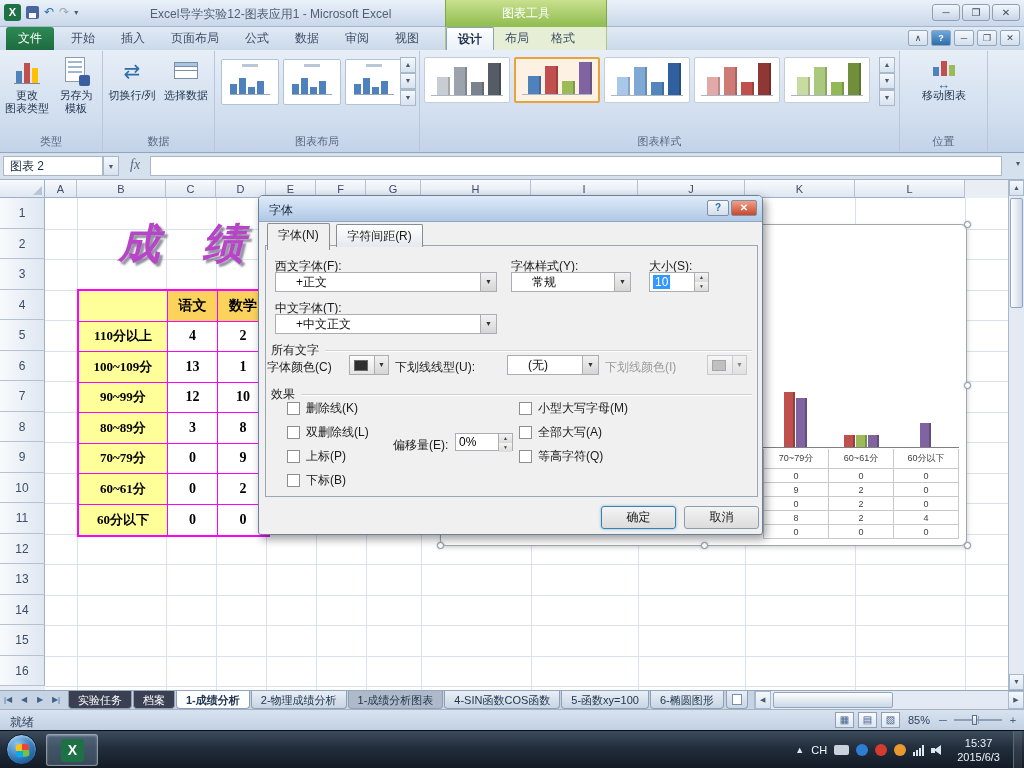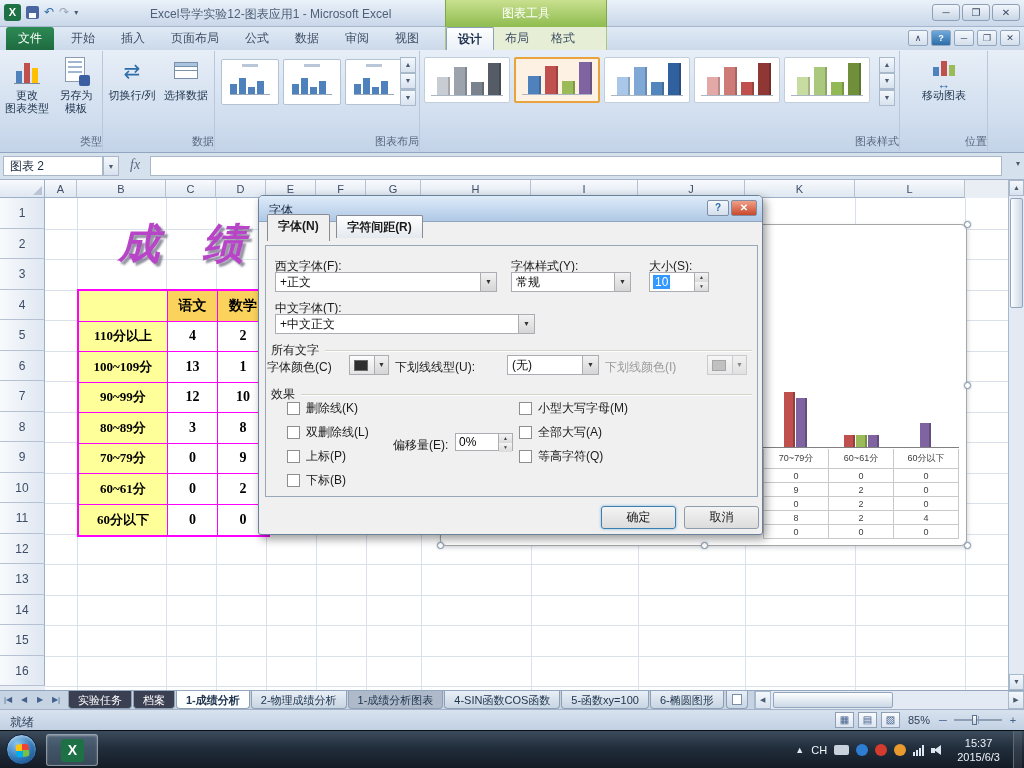--- a/index.html
+++ b/index.html
@@ -42,21 +42,21 @@
     border-bottom:none; border-radius:2px 2px 0 0; color:#1F3least; color:#1F3050; font-weight:bold; }
   .tabrow-right { position:absolute; right:4px; top:3px; display:flex; gap:3px; align-items:center; }
   .mini { width:20px; height:16px; border:1px solid #93A6C0; border-radius:2px; text-align:center;
     font-size:9px; line-height:14px; color:#3A4A63; background:linear-gradient(#F4F8FC,#D4DFEC); }
   .mini.help { color:#fff; background:linear-gradient(#6FA9DC,#2E6DA8); font-weight:bold; }
 
   
   .ribbon { position:absolute; left:0; top:50px; width:1024px; height:103px;
     background:linear-gradient(#E7EEF7,#CFDDEE 70%,#C3D3E7); border-bottom:1px solid #93A6C0; }
   .rgroup { position:absolute; top:1px; height:100px; border-right:1px solid #B9C7DA; }
-  .glabel { position:absolute; left:0; right:0; bottom:2px; text-align:right; font-size:11px; color:#57677F; }
+  .glabel { position:absolute; left:0; right:0; bottom:2px; text-align:center; font-size:11px; color:#57677F; }
   .bigbtn { position:absolute; top:5px; width:48px; text-align:center; font-size:11px;
     color:#21364F; line-height:13px; }
   .ic { width:30px; height:30px; margin:0 auto 3px; position:relative; }
   .mini-bars { position:absolute; left:4px; bottom:3px; display:flex; align-items:flex-end; gap:2px; }
   .mini-bars i { width:6px; }
   .baseline { position:absolute; left:2px; bottom:2px; width:26px; height:1px; background:#7A8A9C; }
   .sheeticon { position:absolute; left:4px; top:1px; width:20px; height:25px; background:#fff;
     border:1px solid #8C9CB0; }
   .sheeticon i { margin:3px 2px 0; height:2px; background:#9FB6D2; }
   .floppy2 { position:absolute; right:1px; bottom:0; width:11px; height:11px; background:#3B5FA0; border-radius:2px; }
@@ -154,34 +154,34 @@
     background:#F0F0F0; border:1px solid #68829B; border-radius:5px 5px 3px 3px;
     box-shadow:3px 4px 10px rgba(0,0,0,.4); }
   .dtitle { height:26px; background:linear-gradient(#DEEBF9,#AFC8E5); border-radius:4px 4px 0 0;
     border-bottom:1px solid #93A6C0; position:relative; }
   .dtitle span { position:absolute; left:10px; top:6px; font-size:12px; color:#15253C; }
   .dbtns { position:absolute; right:5px; top:4px; display:flex; gap:2px; }
   .db { width:22px; height:16px; border:1px solid #7D8EA5; border-radius:2px; font-size:10px;
     text-align:center; line-height:14px; }
   .db.help { background:linear-gradient(#F4F8FC,#D4DFEC); color:#2E6DA8; font-weight:bold; }
   .db.close { width:26px; background:linear-gradient(#F0A088,#C8492C); color:#fff; font-weight:bold; }
-  .dtabs { position:absolute; left:8px; top:18px; height:23px; z-index:2;font-weight:bold; }
+  .dtabs { position:absolute; left:8px; top:27px; height:23px; z-index:2; }
   .dtab { position:relative; display:inline-block; top:1px; padding:3px 10px 2px; font-size:12px;
     color:#1A1A1A; border:1px solid #898C95; border-bottom:none; border-radius:2px 2px 0 0;
     background:linear-gradient(#FFF,#E4E9EF); margin-right:2px; }
   .dtab.active { background:#F0F0F0; top:0; padding-bottom:6px; z-index:3; }
   .tabpage { position:absolute; left:6px; top:49px; width:493px; height:252px;
     border:1px solid #98A8B8; background:#F0F0F0; }
   .dlabel { position:absolute; font-size:12px; color:#1A1A1A; }
   .dlabel.dis { color:#9A9A9A; }
   .dgroup { position:absolute; font-size:12px; color:#1A1A1A; display:flex; align-items:center; width:481px; }
   .dgroup:after { content:''; flex:1; height:1px; background:#D5D2C8; margin-left:6px;
     box-shadow:0 1px 0 #FDFDFD; }
   .combo { position:absolute; height:20px; background:#fff; border:1px solid #ABADB3;
-    font-size:12px; line-height:18px; padding-left:4px; color:#111; }
+    font-size:12px; line-height:18px; padding-left:20px; color:#111; }
   .dd { position:absolute; right:0; top:0; bottom:0; width:16px; border-left:1px solid #ABADB3;
     background:linear-gradient(#F2F2F2,#D5D5D5); font-size:7px; text-align:center; line-height:18px; color:#333; }
   .spin { position:absolute; height:20px; background:#fff; border:1px solid #ABADB3; font-size:12px; }
   .sval { position:absolute; left:3px; top:2px; }
   .hl { background:#3199FF; color:#fff; padding:0 2px; }
   .sbtns { position:absolute; right:0; top:0; bottom:0; width:14px; border-left:1px solid #ABADB3;
     display:flex; flex-direction:column; }
   .sbtns i { flex:1; background:linear-gradient(#F4F4F4,#DADADA); font-size:5px; line-height:9px;
     text-align:center; color:#444; }
   .colorbtn { position:absolute; width:40px; height:20px; border:1px solid #ABADB3;
@@ -655,21 +655,21 @@
     <div class="dlabel" style="left:390px;top:62px;">大小(S):</div>
     <div class="spin" style="left:390px;top:76px;width:60px;">
       <span class="sval"><span class="hl">10</span></span>
       <span class="sbtns">
           <i>▲</i>
           <i>▼</i>
         </span>
     </div>
 
     <div class="dlabel" style="left:16px;top:104px;">中文字体(T):</div>
-    <div class="combo" style="left:16px;top:118px;width:260px;">
+    <div class="combo" style="left:16px;top:118px;width:222px;">
       <span>+中文正文</span><span class="dd">▼</span>
     </div>
 
     <div class="dgroup" style="left:12px;top:146px;">
       <span>所有文字</span>
     </div>
 
     <div class="dlabel" style="left:8px;top:163px;">字体颜色(C)</div>
     <div class="colorbtn" style="left:90px;top:159px;">
       <span class="chip"></span>

